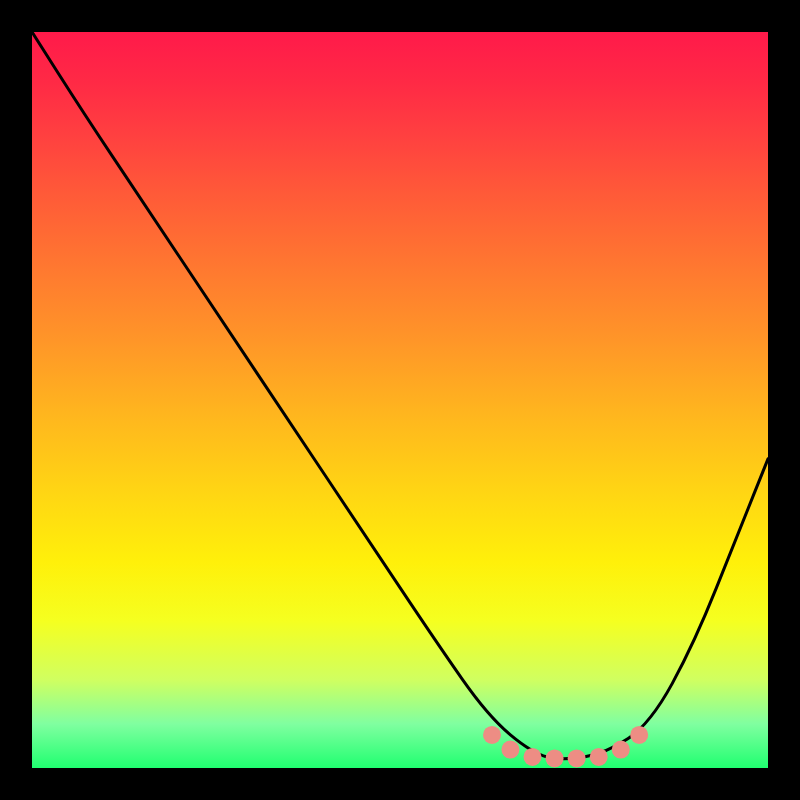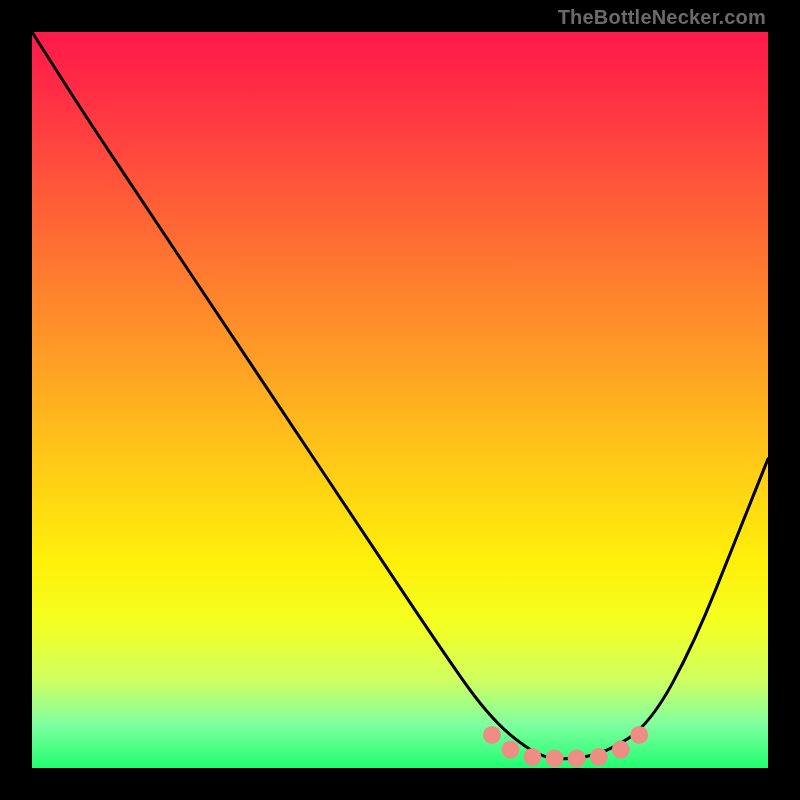--- a/index.html
+++ b/index.html
@@ -55,21 +55,20 @@
     font-size: 20px;
     font-weight: bold;
     color: #6a6a6a;
     letter-spacing: 0.2px;
   }
 </style>
 </head>
 <body>
 
 <div class="container">
-  <div class="watermark">TheBottleNecker.com</div>
   <div class="plot-area">
     <div class="gradient-bg"></div>
     <svg class="curve-svg" viewBox="0 0 736 736" preserveAspectRatio="none">
       <g id="curve-group">
           <path d="M 0.00 0.00 Q 0.00 0.00 25.76 40.48 Q 51.52 80.96 80.96 125.12 Q 110.40 169.28 147.20 224.48 Q 184.00 279.68 220.80 334.88 Q 257.60 390.08 294.40 445.28 Q 331.20 500.48 368.00 555.68 Q 404.80 610.88 430.56 647.68 Q 456.32 684.48 478.40 702.88 Q 500.48 721.28 515.20 724.96 Q 529.92 728.64 552.00 724.96 Q 574.08 721.28 596.16 706.56 Q 618.24 691.84 640.32 651.36 Q 662.40 610.88 684.48 555.68 Q 706.56 500.48 721.28 463.68 T 736.00 426.88 " fill="none" stroke="#000000" stroke-width="3" stroke-linecap="round" stroke-linejoin="round"></path>
         </g>
       <g id="marker-group">
           <circle cx="460.00" cy="702.88" r="9" fill="#ed8d84"></circle>
           <circle cx="478.40" cy="717.60" r="9" fill="#ed8d84"></circle>
           <circle cx="500.48" cy="724.96" r="9" fill="#ed8d84"></circle>

